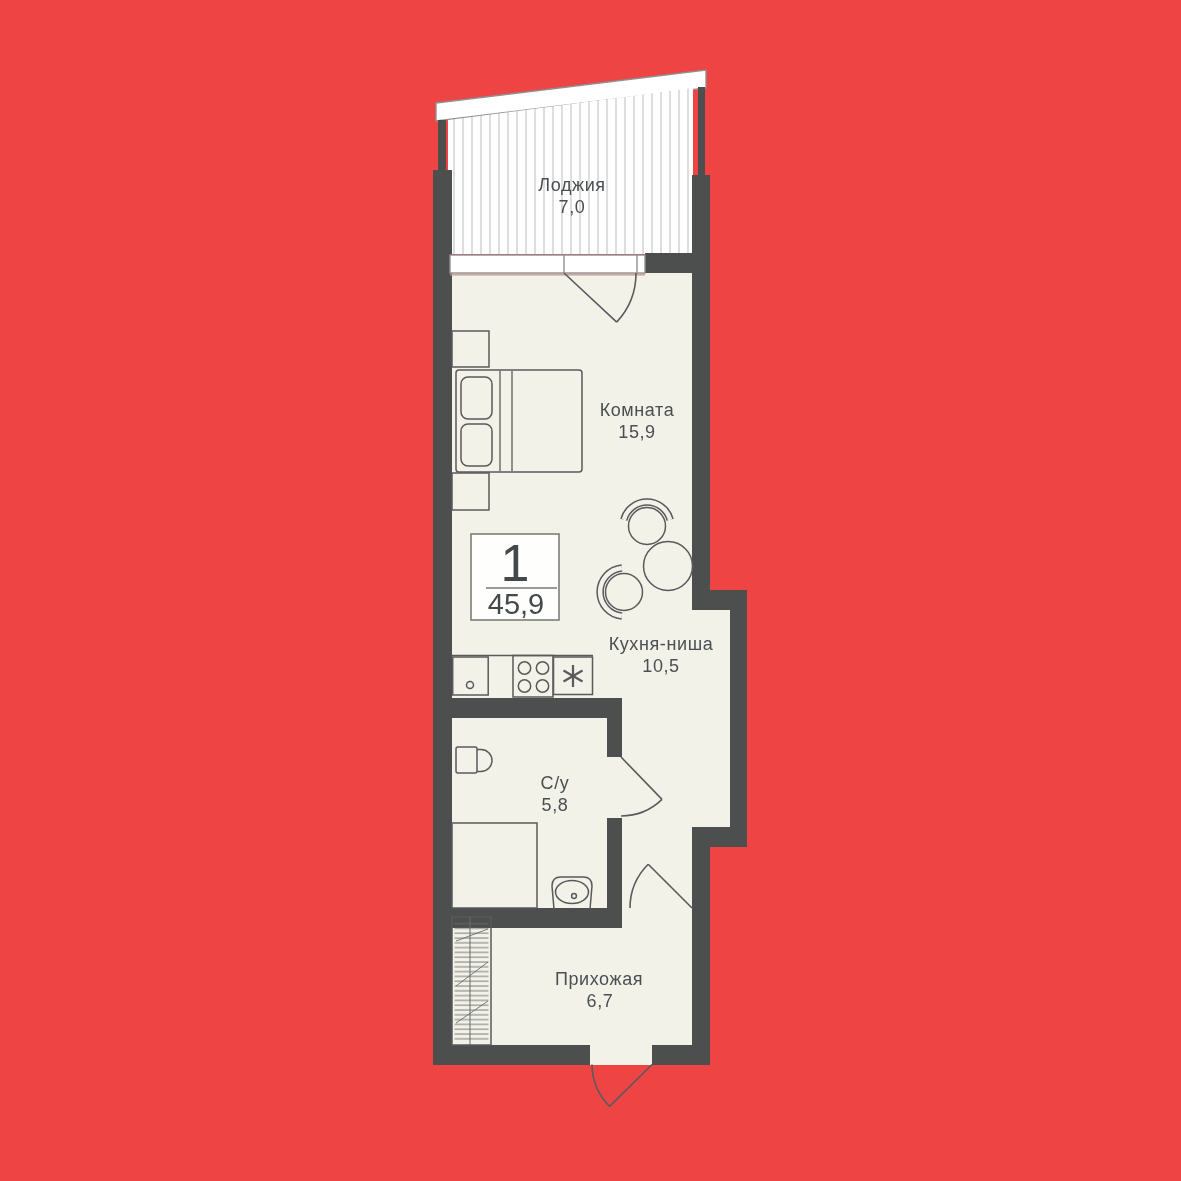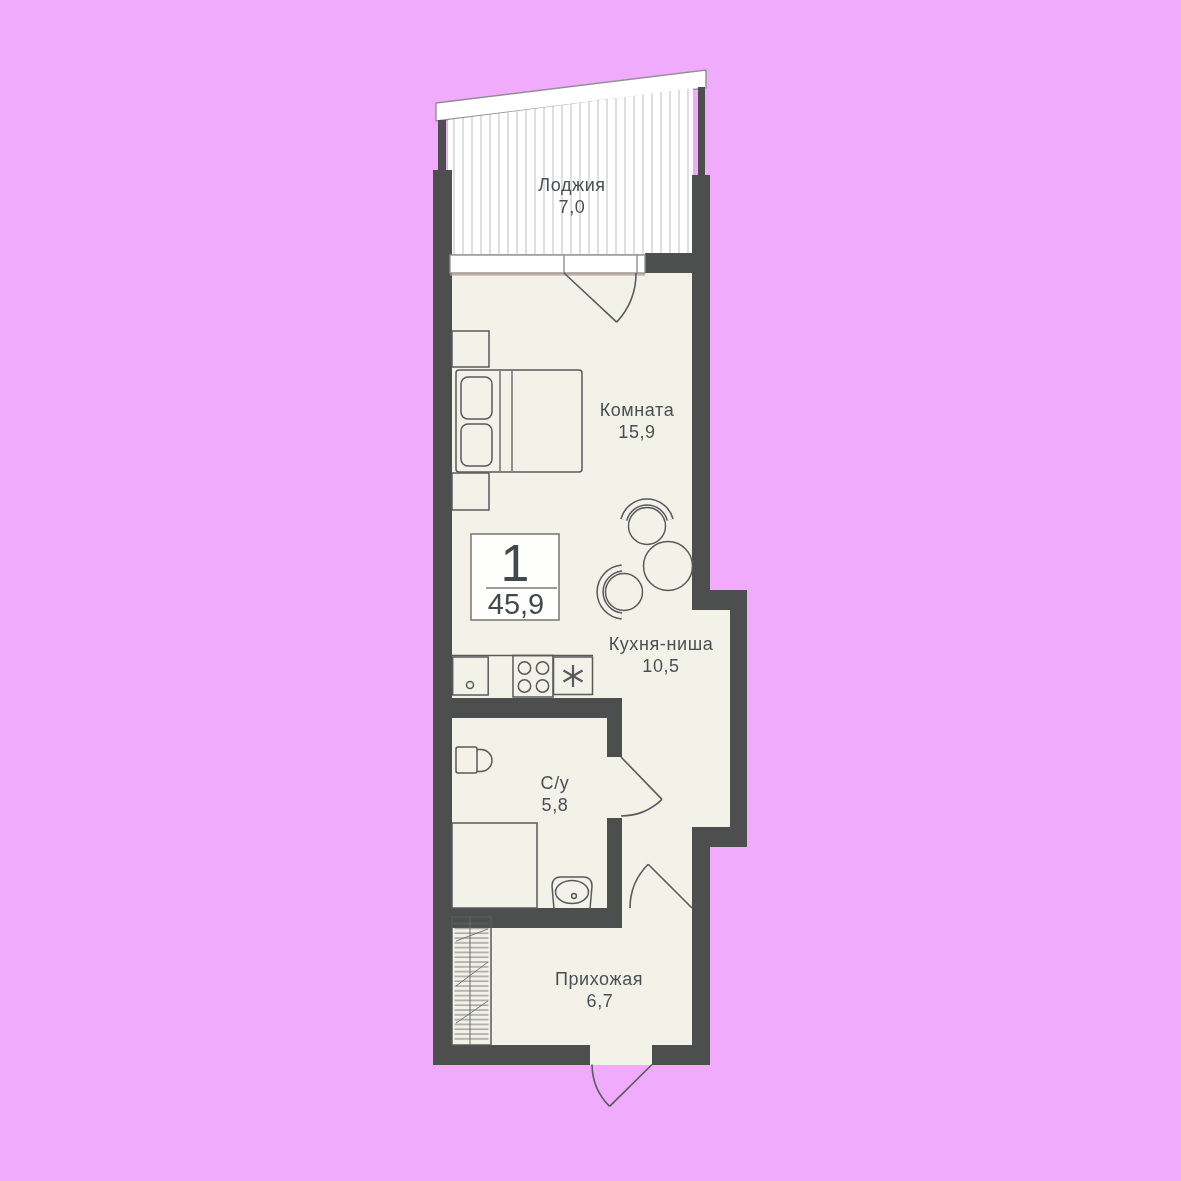--- a/index.html
+++ b/index.html
@@ -1,16 +1,16 @@
 <!DOCTYPE html>
 <html><head>
 <meta charset="utf-8">
 <style>
   html,body{margin:0;padding:0;background:#ffffff;}
-  #stage{position:relative;width:1181px;height:1181px;background:#f0abfc;overflow:hidden;
+  #stage{position:relative;width:1181px;height:1181px;background:#ef4444;overflow:hidden;
          font-family:"Liberation Sans", sans-serif;}
   svg{display:block;}
   .room-name, .room-area{font-family:"Liberation Sans", sans-serif;font-size:18px;
       fill:#4a4f53;letter-spacing:0.6px;text-anchor:middle;font-weight:500;}
   .badge-count{font-family:"Liberation Sans", sans-serif;font-size:52px;fill:#43484b;
       text-anchor:middle;font-weight:500;}
   .badge-area{font-family:"Liberation Sans", sans-serif;font-size:29px;fill:#43484b;
       text-anchor:middle;font-weight:500;}
   .wall{fill:#4d4f4e;stroke:none;}
   .furn{fill:none;stroke:#595a5c;stroke-width:1.5;}

